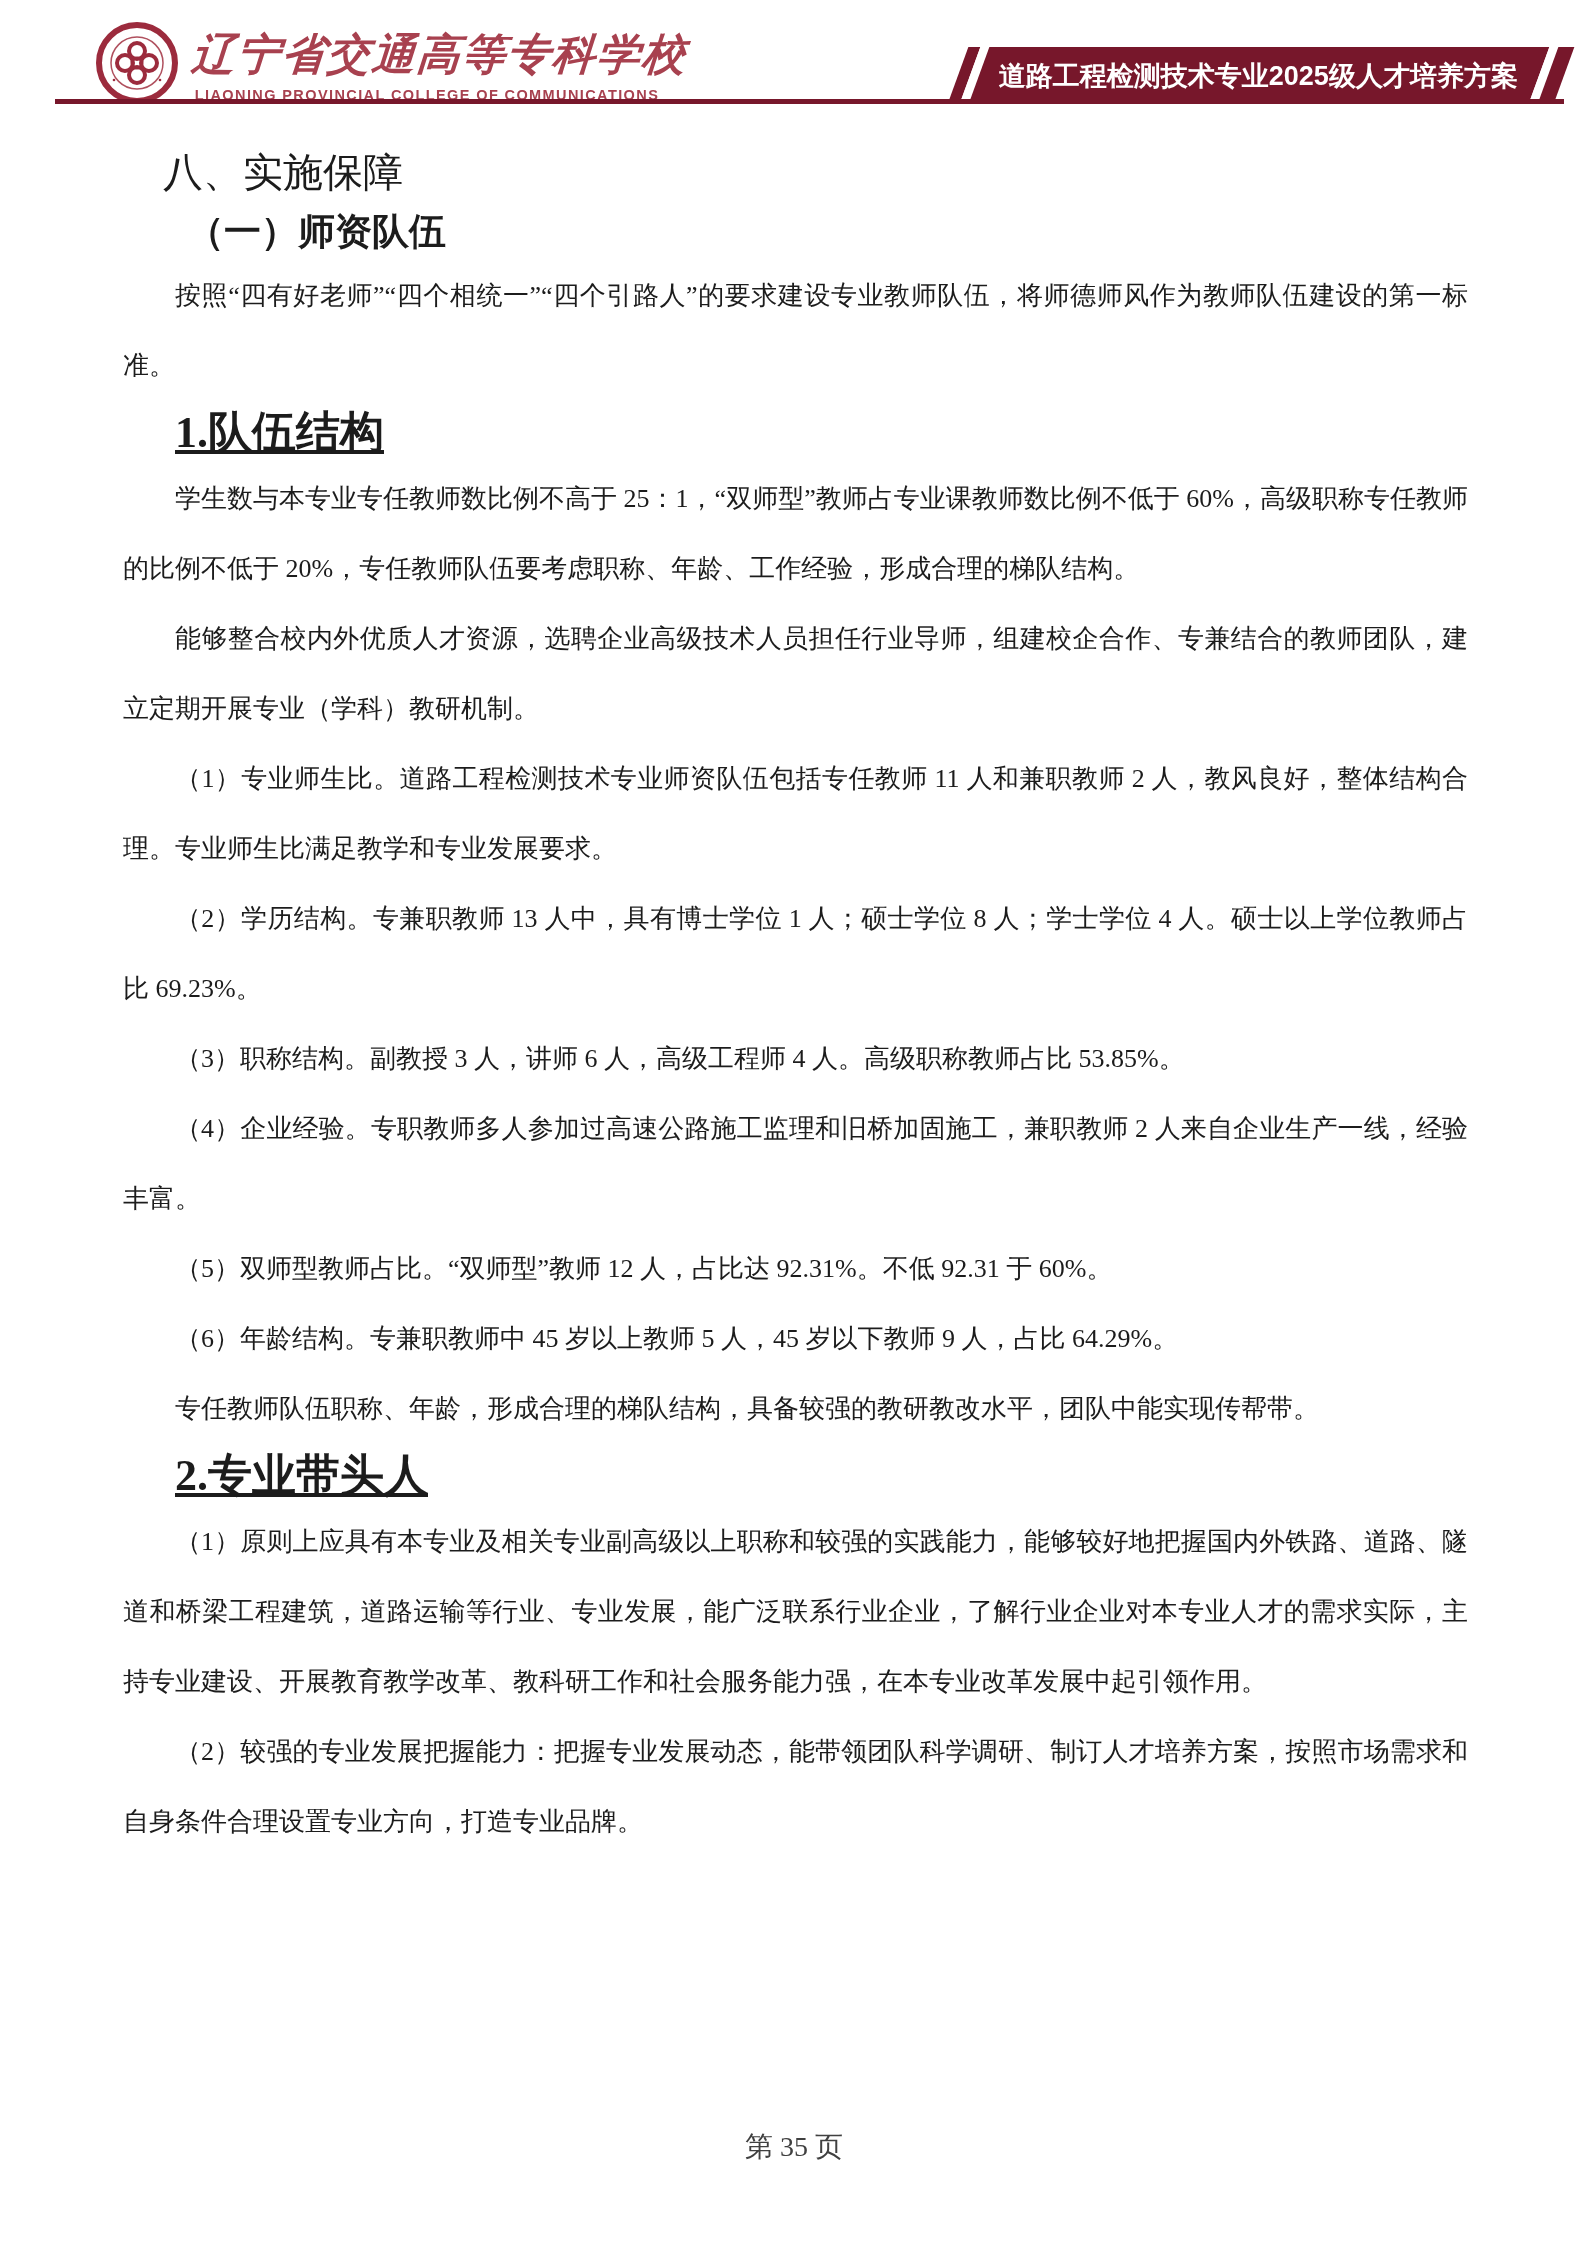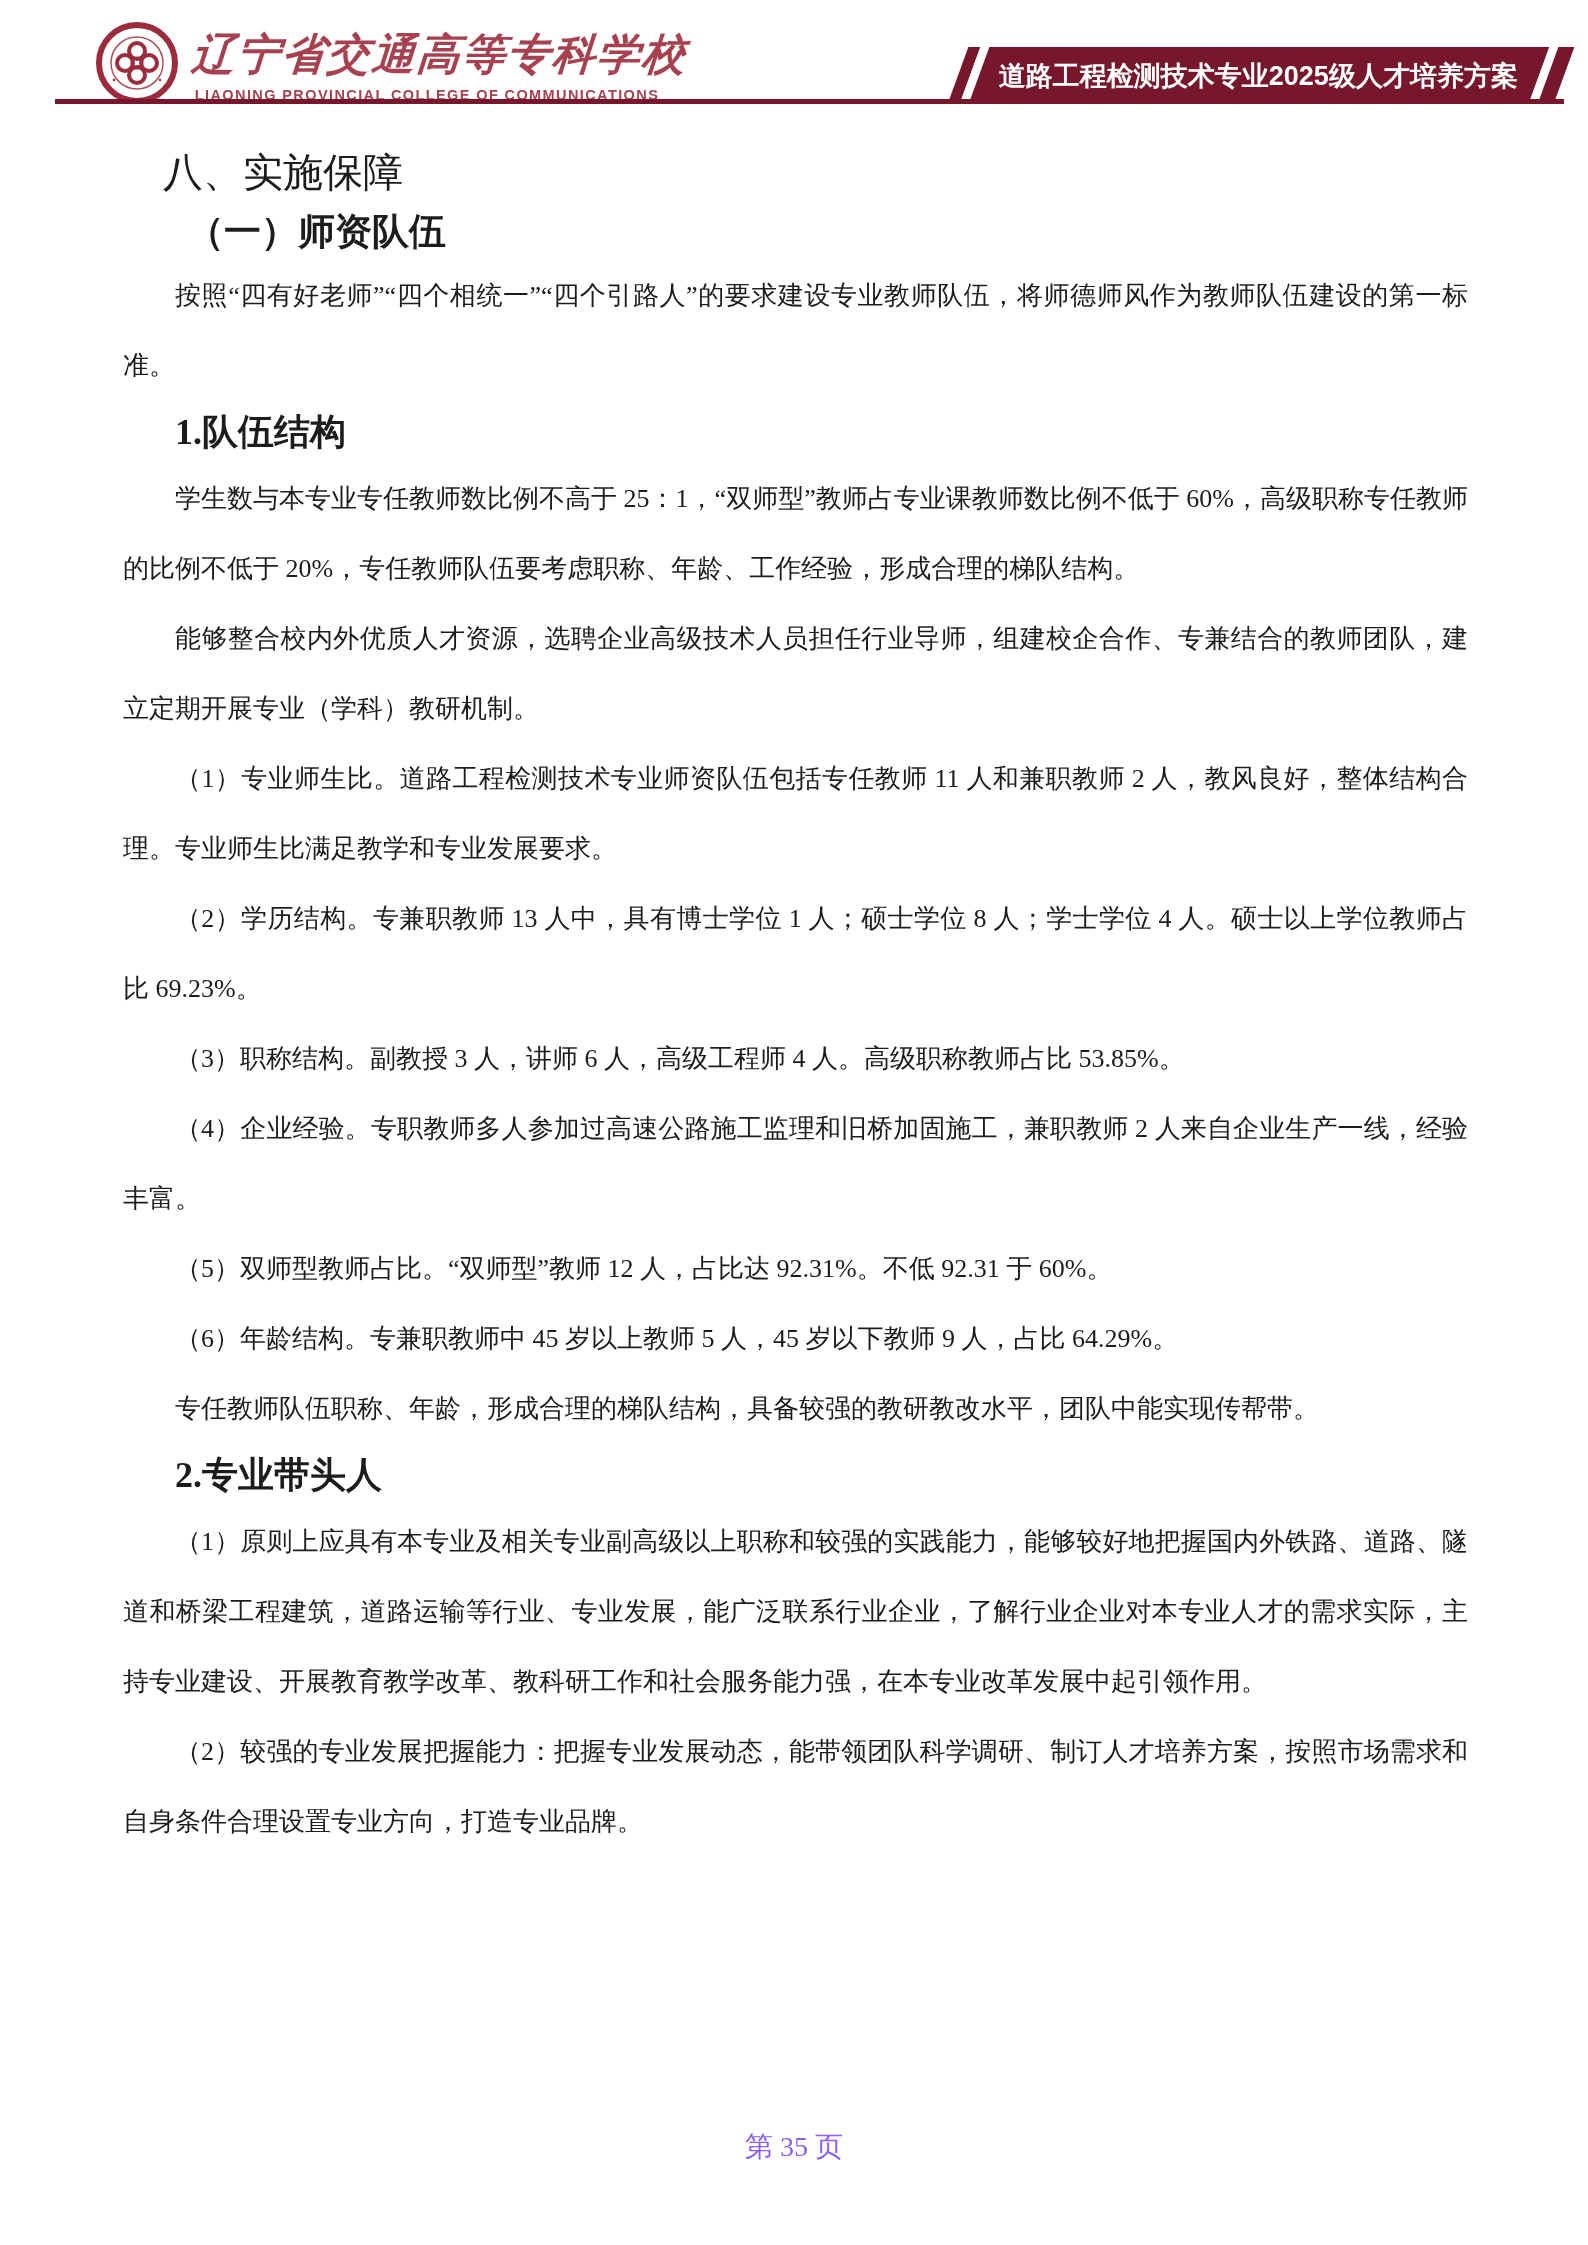--- a/index.html
+++ b/index.html
@@ -77,38 +77,39 @@
     font-size: 40px; font-weight: normal;
     height: 60px; line-height: 60px;
     padding-left: 40px;
   }
   .h2 {
     font-size: 37px; font-weight: bold;
     height: 58px; line-height: 58px;
     padding-left: 64px;
   }
   .h3 {
-    font-size: 36px; font-weight: bold;
+    font-size: 44px; font-weight: bold;
     height: 63px; line-height: 63px;
     padding-left: 52px;
+    text-decoration: underline;
   }
   .para {
     font-size: 26px;
     line-height: 70px;
     text-align: justify;
     text-indent: 2em;
   }
 
   
   .footer {
     position: absolute;
     left: 0; top: 2128px; width: 100%;
     text-align: center;
     font-size: 28px;
-    color: #8b5cf6;
+    color: #404040;
   }
 </style>
 </head>
 <body>
 
 <div class="page">
 
   <div class="header">
 
     <div class="logo-wrap">

